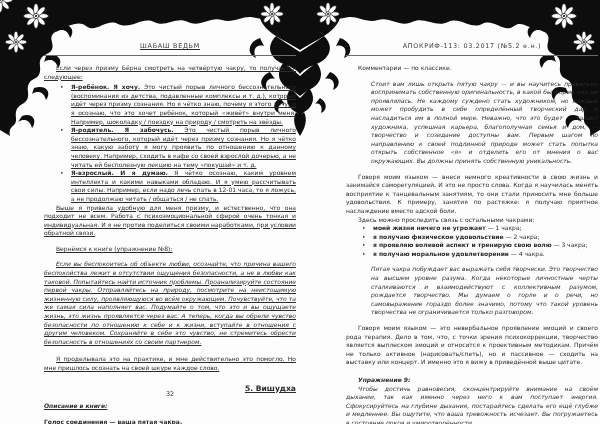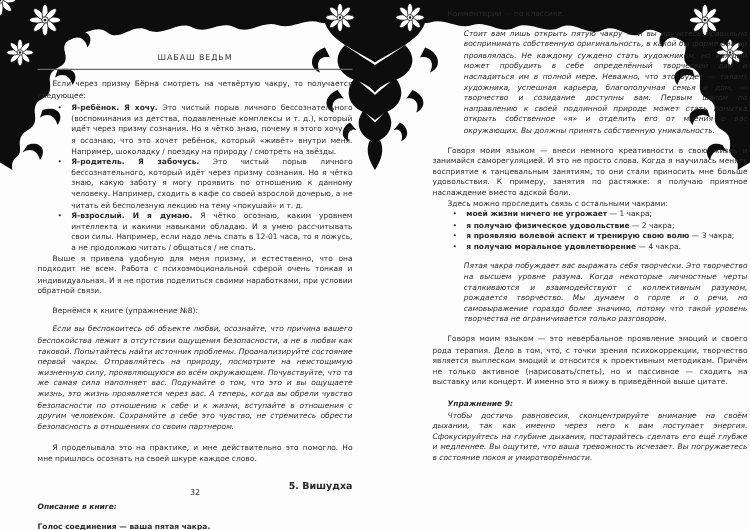--- a/index.html
+++ b/index.html
@@ -1,21 +1,21 @@
 <!DOCTYPE html>
 <html><head>
 <meta charset="utf-8">
 <style>
   * { margin:0; padding:0; box-sizing:border-box; }
   html,body { width:600px; height:424px; }
   body { background:#ffffff; font-family:"DejaVu Sans","Liberation Sans",sans-serif; color:#2b2b2b; overflow:hidden; }
   .spread { position:relative; width:600px; height:424px; background:#fdfdfd; overflow:hidden; }
   .ornament-svg { position:absolute; top:0; left:0; pointer-events:none; }
   .page { position:absolute; top:0; width:252px; height:424px; }
-  .page.left  { left:30px; }
+  .page.left  { left:44px;text-decoration:underline; }
   .page.right { left:346px; }
   .page-header { margin-top:33px; text-align:center; border-bottom:1px solid #6a6a6a; padding-bottom:3px; }
   .header-text { font-size:6.4px; letter-spacing:0.7px; color:#3a3a3a; }
   .page-body { margin-top:8px; font-size:6px; line-height:8.6px; text-align:justify; }
   .para { text-align:justify; }
   .ind { text-indent:12px; }
   .mt2 { margin-top:2px; } .mt7 { margin-top:7px; }
   .mt9 { margin-top:9px; } .mt12 { margin-top:12px; }
   .bold { font-weight:bold; }
   .ital { font-style:italic; }
@@ -110,20 +110,23 @@
 
       <h2 class="chapter-heading mt12">5. Вишудха</h2>
       <p class="para bold ital mt9">Описание в книге:</p>
       <p class="para bold mt7">Голос соединения — ваша пятая чакра.</p>
 
     </div>
     <div class="page-num">32</div>
   </div>
 
   <div class="page right">
+    <div class="page-header">
+      <span class="header-text">АПОКРИФ-113: 03.2017 (№5.2 е.н.)</span>
+    </div>
     <div class="page-body">
       <p class="para ind">Комментарии — по классике.</p>
       <p class="para quote indented mt7">Стоит вам лишь открыть пятую чакру — и вы научитесь правильно воспринимать собственную оригинальность, в какой бы форме она ни проявлялась. Не каждому суждено стать художником, но каждый может пробудить в себе определённый творческий дар и насладиться им в полной мере. Неважно, что это будет — талант художника, успешная карьера, благополучная семья и дом, — творчество и созидание доступны вам. Первым шагом по направлению к своей подлинной природе может стать попытка открыть собственное «я» и отделить его от мнения о вас окружающих. Вы должны принять собственную уникальность.</p>
       <p class="para ind mt7">Говоря моим языком — внеси немного креативности в свою жизнь и занимайся саморегуляцией. И это не просто слова. Когда я научилась менять восприятие к танцевальным занятиям, то они стали приносить мне больше удовольствия. К примеру, занятия по растяжке: я получаю приятное наслаждение вместо адской боли.</p>
       <p class="para ind">Здесь можно проследить связь с остальными чакрами:</p>
 
       <div class="bullet">
         <span class="bdot">•</span>
         <span class="bold">моей жизни ничего не угрожает</span>
         <span>— 1 чакра;</span>

